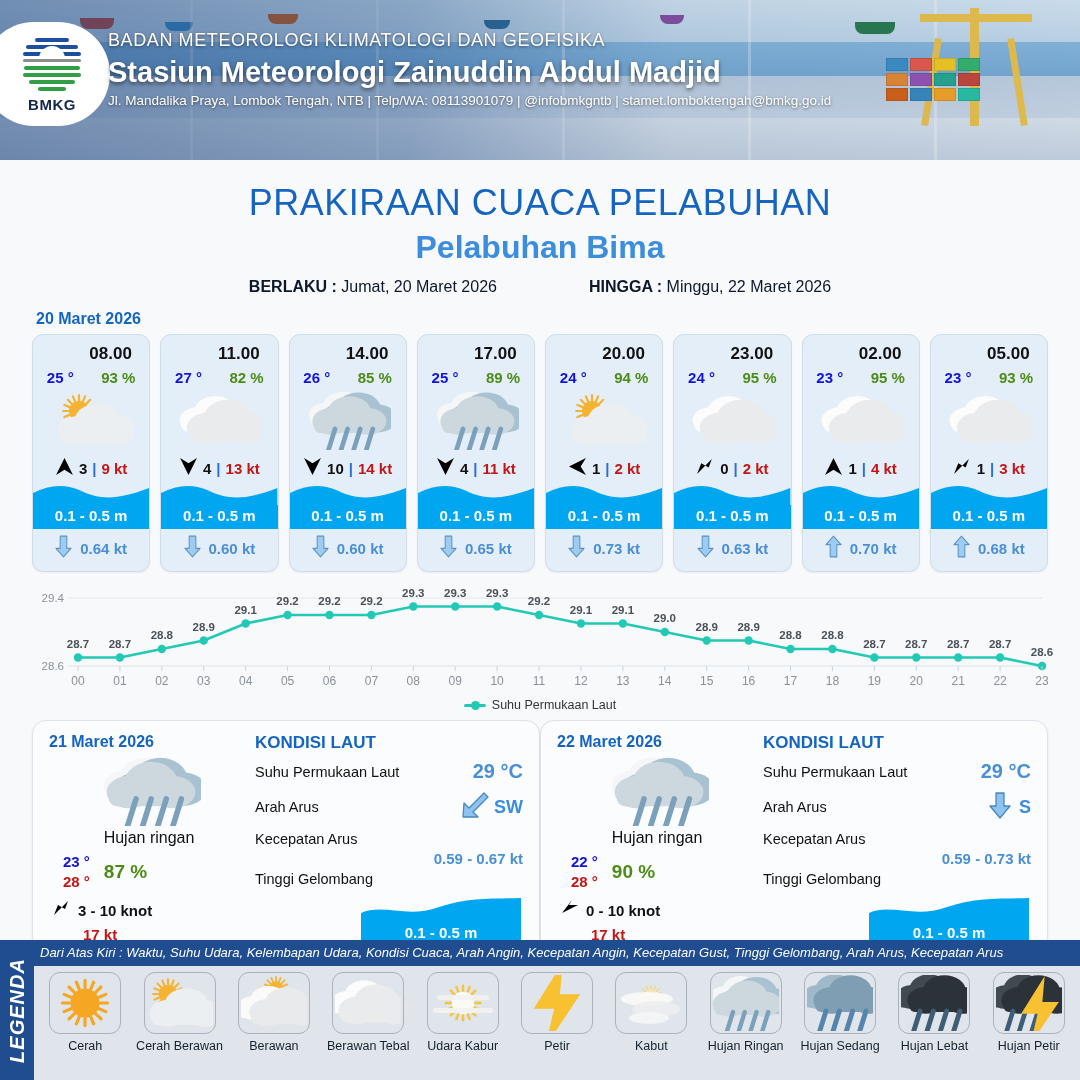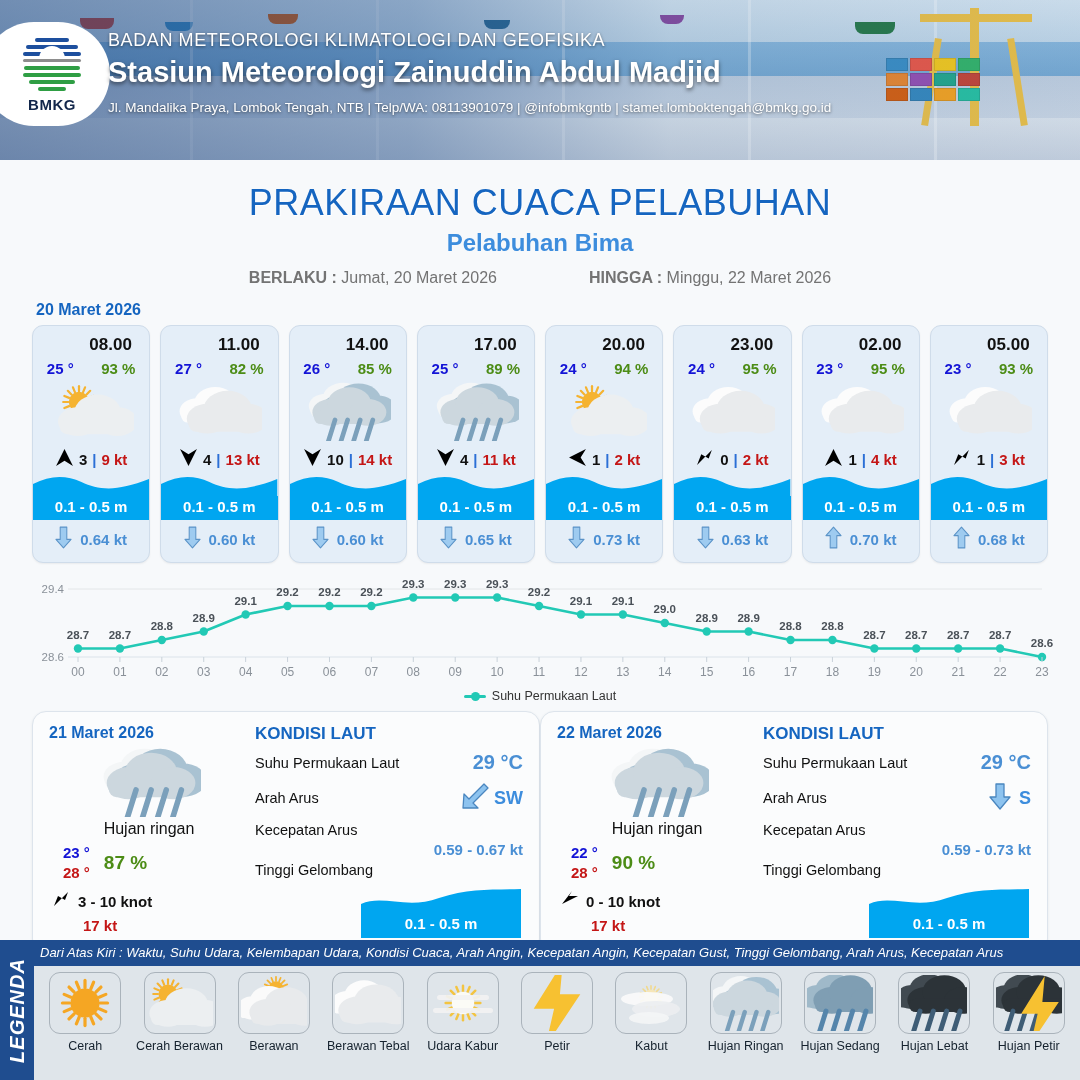--- a/index.html
+++ b/index.html
@@ -73,34 +73,34 @@
   .hdr-text { position:absolute; left:108px; top:30px; z-index:5; }
   .hdr-line1 {
     font-size:18px; font-weight:normal; color:#fff; letter-spacing:.6px;
     text-shadow:0 1px 3px rgba(0,0,0,.5);
   }
   .hdr-line2 {
     font-size:29px; font-weight:bold; color:#fff; margin-top:5px;
     text-shadow:0 2px 4px rgba(0,0,0,.55);
   }
   .hdr-line3 {
-    font-size:13.5px; color:#fff; margin-top:11px;
+    font-size:13.5px; color:#fff; margin-top:4px;
     text-shadow:0 1px 3px rgba(0,0,0,.55);
   }
 
   
   .title-wrap { text-align:center; margin-top:22px; }
   .title-main {
     font-size:36px; font-weight:normal; color:#1565c0; letter-spacing:.5px;
     text-shadow:1px 1px 0 #fff;
   }
-  .title-sub { font-size:24px; font-weight:bold; color:#3d8ddd; margin-top:5px; }
+  .title-sub { font-size:32px; font-weight:bold; color:#3d8ddd; margin-top:5px; }
   .valid-row {
     display:flex; justify-content:center; gap:92px; margin-top:12px;
-    font-size:16px; color:#737373;
+    font-size:16px; color:#0f172a;
   }
   .valid-row b { font-weight:bold; }
   .valid-row span.v { font-weight:normal; }
 
   
   .day-label {
     font-size:16px; font-weight:bold; color:#1565c0; margin:14px 0 6px 36px;
   }
   .cards { display:flex; gap:10px; padding:0 32px; }
   .card {

